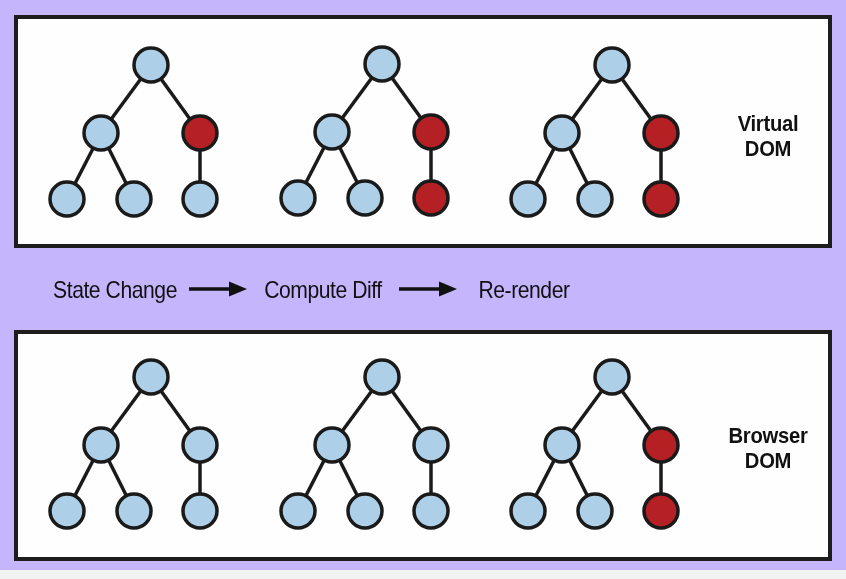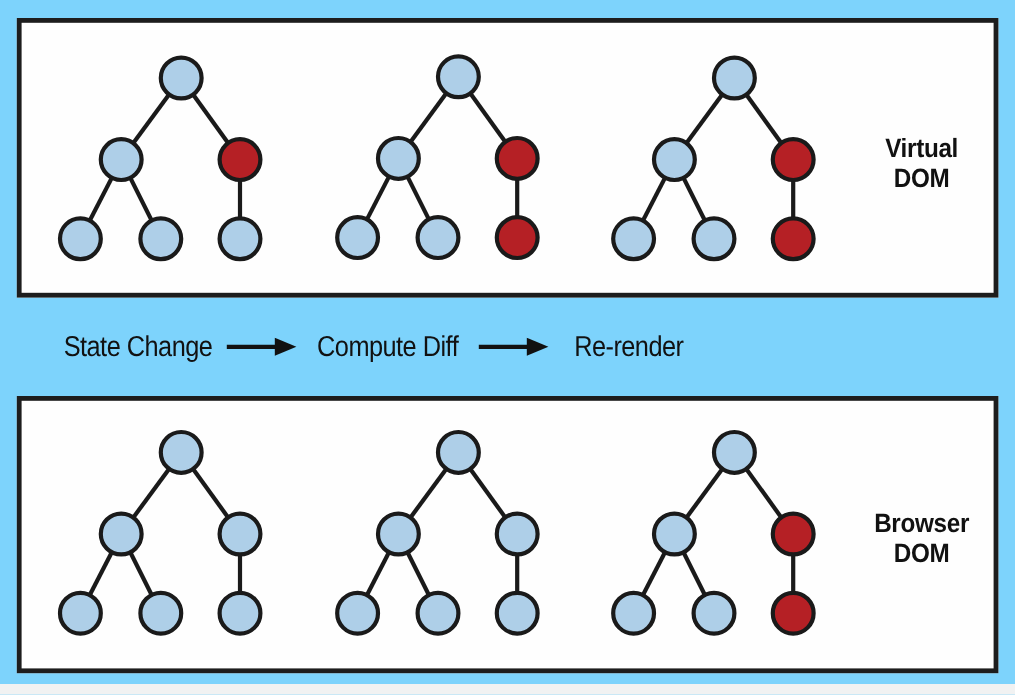--- a/index.html
+++ b/index.html
@@ -1,21 +1,21 @@
 <!DOCTYPE html>
 <html><head>
 <meta charset="utf-8">
 <style>
   html, body { margin: 0; padding: 0; }
   body { font-family: "Liberation Sans", sans-serif; }
   .stage {
     position: relative;
     width: 846px;
     height: 579px;
-    background: #7dd3fc;
+    background: #c4b5fd;
     overflow: hidden;
   }
   .dom-box {
     position: absolute;
     left: 14px;
     width: 818px;
     border: 4px solid #1d1d1d;
     box-sizing: border-box;
     background: #fefefe;
   }

